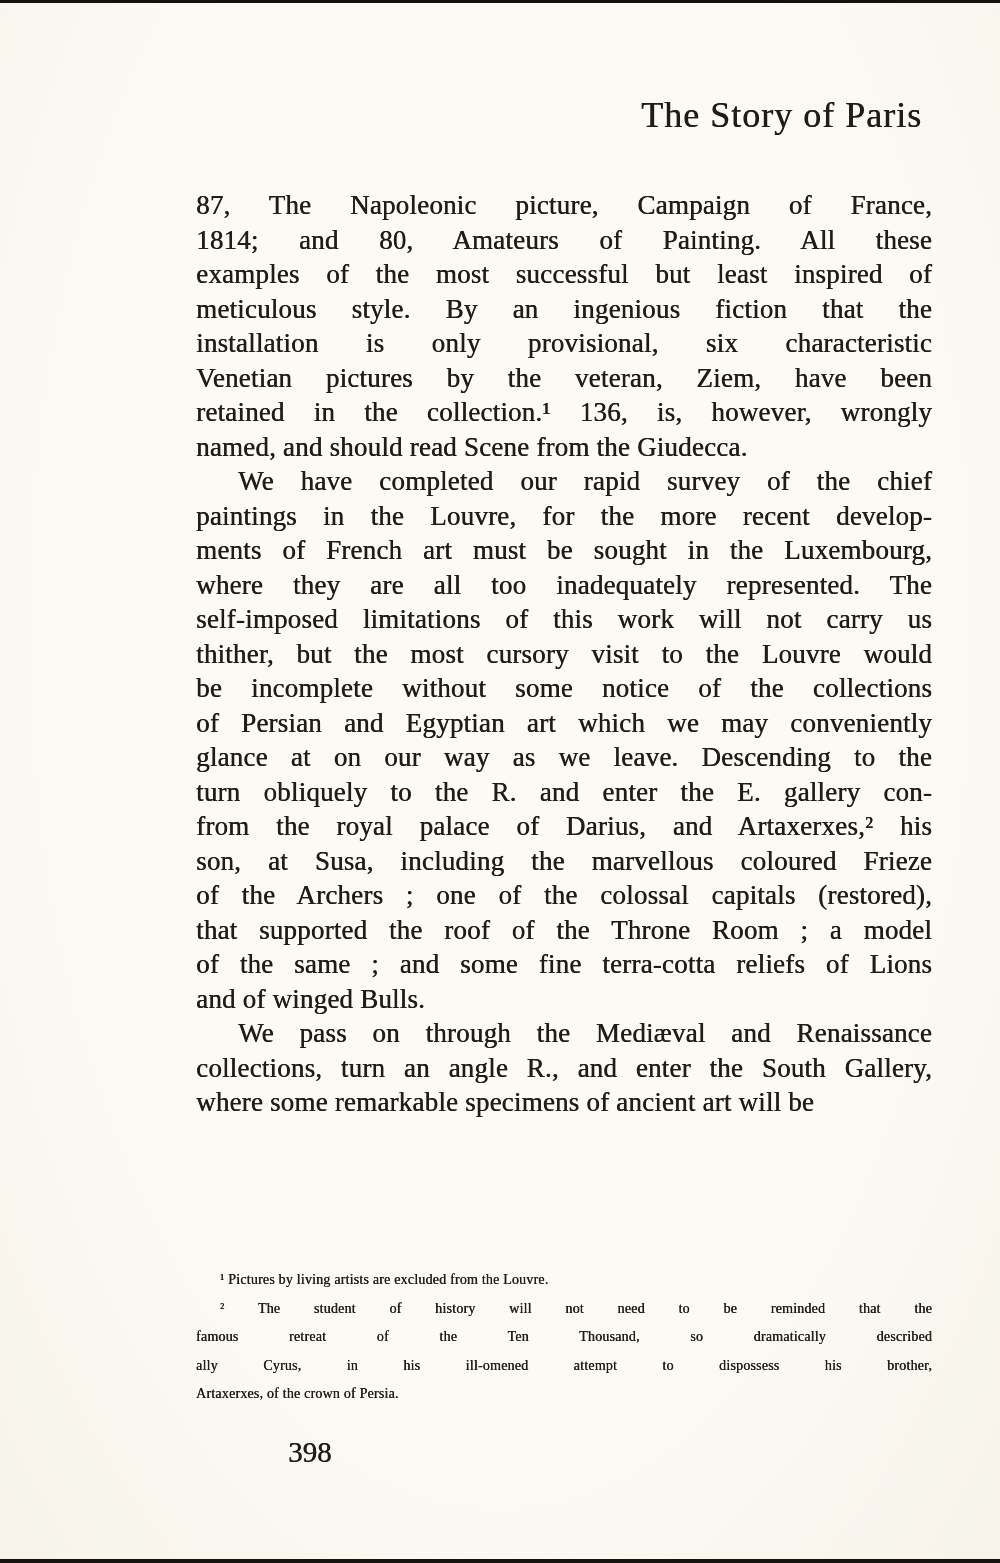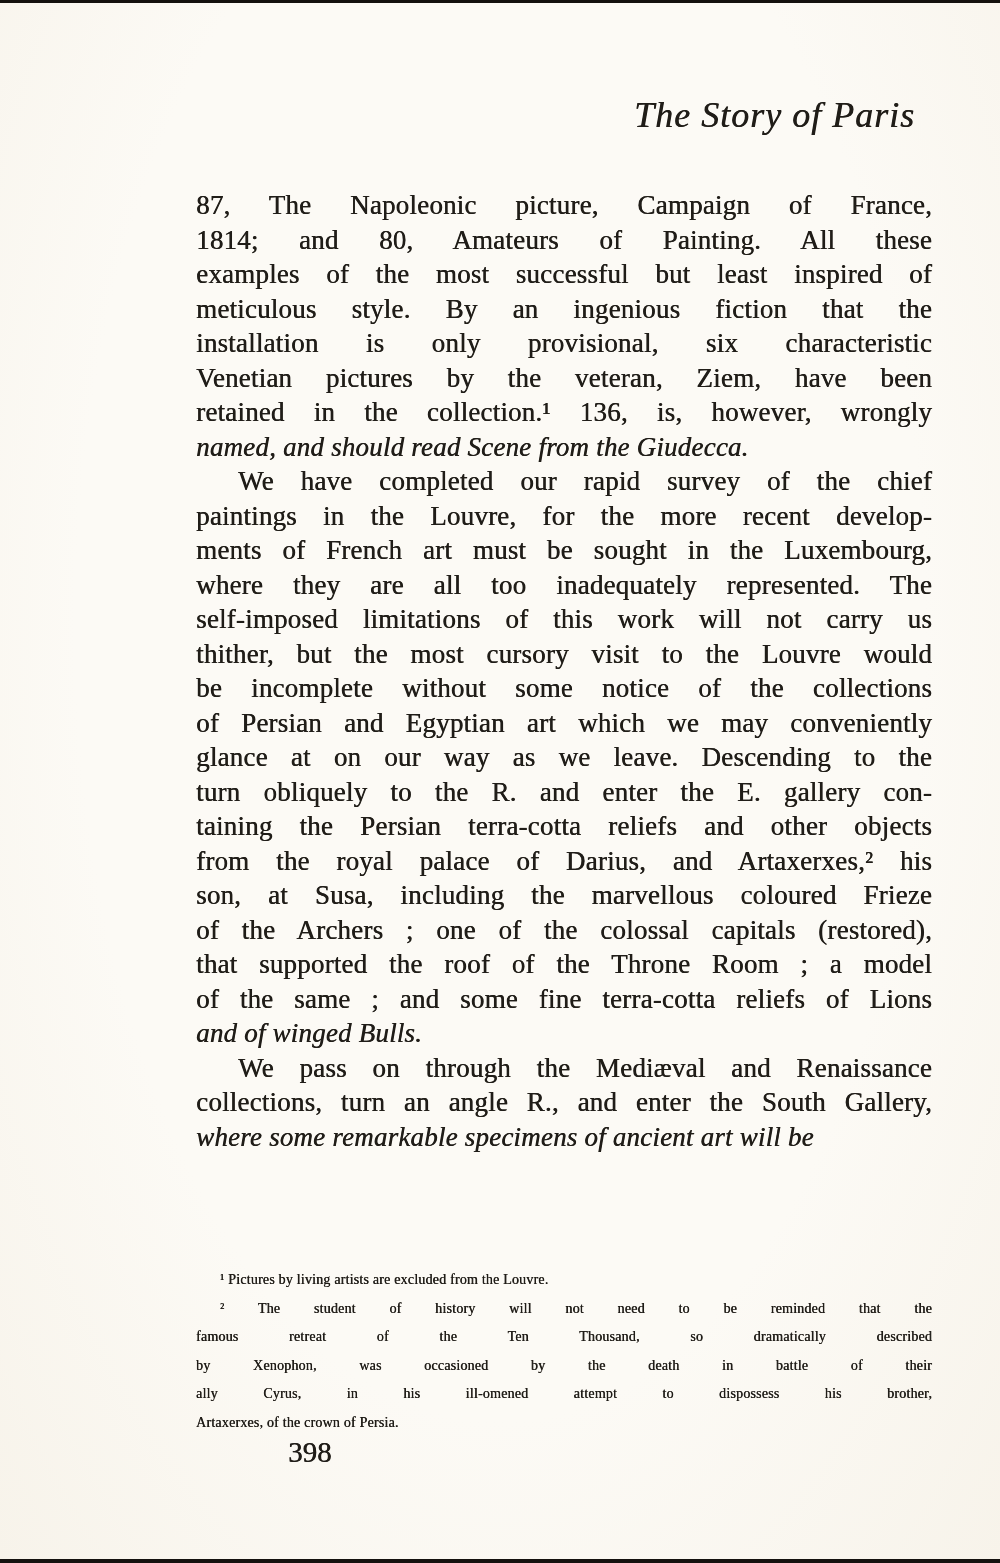--- a/index.html
+++ b/index.html
@@ -15,42 +15,41 @@
   .scan-edge-top {
     position: absolute; top: 0; left: 0; width: 100%; height: 3px;
     background: #14110e;
   }
   .scan-edge-bottom {
     position: absolute; bottom: 0; left: 0; width: 100%; height: 4px;
     background: #14110e;
   }
   .running-header {
     position: absolute;
-    top: 94px; left: 179px; width: 736px;
+    top: 94px; left: 186px; width: 736px;
     text-align: right;
-    font-style: italic;
     font-size: 36px;
     letter-spacing: 1px;
     text-shadow: 0.5px 0 0 currentColor;
   }
   .body-text {
     position: absolute;
     top: 188px; left: 196px; width: 736px;
     font-size: 27px;
     line-height: 34.5px;
     text-shadow: 0.45px 0 0 currentColor;
   }
   .line {
     text-align: justify;
     text-align-last: justify;
     text-justify: inter-word;
     letter-spacing: 0.2px;
     white-space: normal;
   }
-  .line.last { text-align-last: left; font-style: italic; }
+  .line.last { text-align-last: left; }
   .line.indent { padding-left: 42px; }
   .footnotes {
     position: absolute;
     top: 1266px; left: 196px; width: 736px;
     font-size: 14px;
     line-height: 28.5px;
     text-shadow: 0.35px 0 0 currentColor;
   }
   .fline {
     text-align: justify;
@@ -91,21 +90,20 @@
         <div class="line indent">We have completed our rapid survey of the chief</div>
         <div class="line">paintings in the Louvre, for the more recent develop-</div>
         <div class="line">ments of French art must be sought in the Luxembourg,</div>
         <div class="line">where they are all too inadequately represented. The</div>
         <div class="line">self-imposed limitations of this work will not carry us</div>
         <div class="line">thither, but the most cursory visit to the Louvre would</div>
         <div class="line">be incomplete without some notice of the collections</div>
         <div class="line">of Persian and Egyptian art which we may conveniently</div>
         <div class="line">glance at on our way as we leave. Descending to the</div>
         <div class="line">turn obliquely to the R. and enter the E. gallery con-</div>
-        <div class="line">taining the Persian terra-cotta reliefs and other objects</div>
         <div class="line">from the royal palace of Darius, and Artaxerxes,² his</div>
         <div class="line">son, at Susa, including the marvellous coloured Frieze</div>
         <div class="line">of the Archers ; one of the colossal capitals (restored),</div>
         <div class="line">that supported the roof of the Throne Room ; a model</div>
         <div class="line">of the same ; and some fine terra-cotta reliefs of Lions</div>
         <div class="line last">and of winged Bulls.</div>
       </div>
       <div class="para">
         <div class="line indent">We pass on through the Mediæval and Renaissance</div>
         <div class="line">collections, turn an angle R., and enter the South Gallery,</div>
@@ -113,21 +111,20 @@
       </div>
     </div>
 
   <div class="footnotes" id="footnotes-list">
       <div class="para">
         <div class="fline last indent">¹ Pictures by living artists are excluded from the Louvre.</div>
       </div>
       <div class="para">
         <div class="fline indent">² The student of history will not need to be reminded that the</div>
         <div class="fline">famous retreat of the Ten Thousand, so dramatically described</div>
-        <div class="fline">by Xenophon, was occasioned by the death in battle of their</div>
         <div class="fline">ally Cyrus, in his ill-omened attempt to dispossess his brother,</div>
         <div class="fline last">Artaxerxes, of the crown of Persia.</div>
       </div>
     </div>
 
   <div class="page-number">398</div>
 
   <div class="scan-edge-bottom"></div>
 </div>
 

